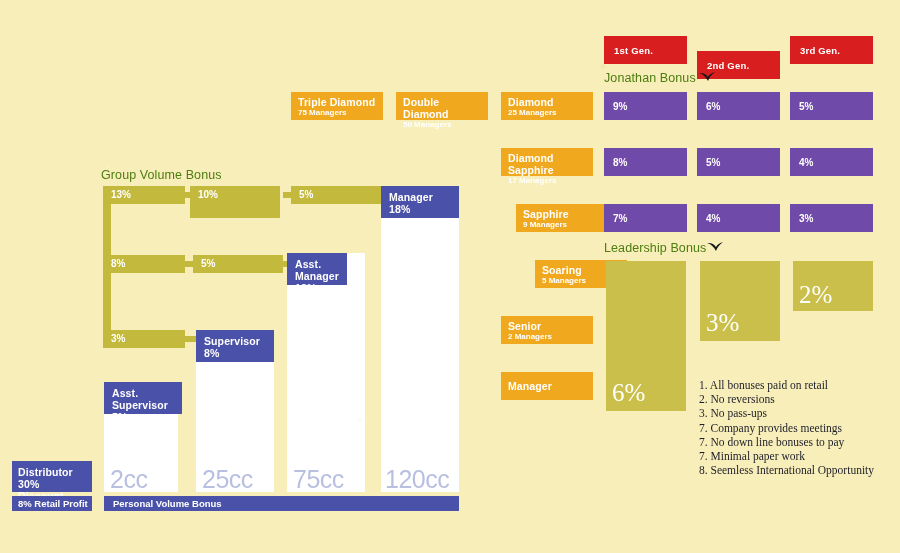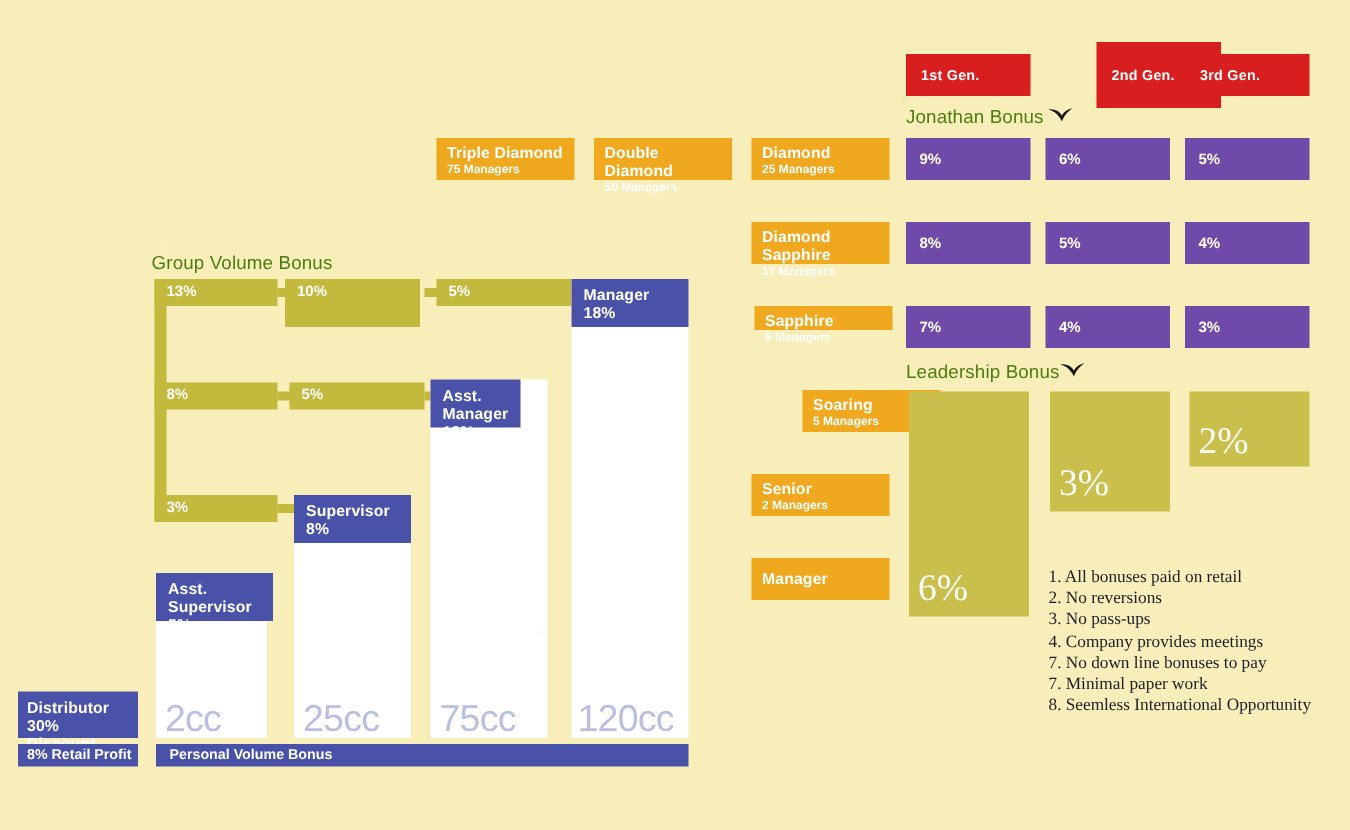--- a/index.html
+++ b/index.html
@@ -148,39 +148,39 @@
     <span class="t2">50 Managers</span>
   </div>
   <div class="blk orange pad" style="left:501px;top:92px;width:92px;height:28px;padding:4px 7px;">
     <span class="t1">Diamond</span>
     <span class="t2">25 Managers</span>
   </div>
 
   <div class="abs red redcell" style="left:604px;top:36px;width:83px;height:28px;">
     <span>1st Gen.</span>
   </div>
-  <div class="abs red redcell" style="left:697px;top:28px;width:83px;height:44px;margin-left:34px;">
+  <div class="abs red redcell" style="left:697px;top:51px;width:83px;height:28px;">
     <span>2nd Gen.</span>
   </div>
   <div class="abs red redcell" style="left:790px;top:36px;width:83px;height:28px;">
     <span>3rd Gen.</span>
   </div>
 
   <div class="caption" style="left:604px;top:71px;">Jonathan Bonus</div>
   <svg class="bird" width="18" height="14" viewBox="0 0 18 14" style="left:698px;top:70px;">
     <path d="M1 3 C5 4, 8 7, 10 11 C11 8, 13 5, 17 2 C13 3, 11 5, 10 7 C8 4, 5 2.5, 1 3 Z" fill="#18181a"></path>
   </svg>
 
   <div class="blk orange pad" style="left:501px;top:92px;width:92px;height:28px;padding:4px 7px;opacity:0;"></div>
 
   <div class="blk orange pad" style="left:501px;top:148px;width:92px;height:28px;padding:4px 7px;">
     <span class="t1">Diamond Sapphire</span>
     <span class="t2">17 Managers</span>
   </div>
-  <div class="blk orange pad" style="left:503px;top:204px;width:92px;height:16px;padding:4px 7px;">
+  <div class="blk orange pad" style="left:516px;top:204px;width:92px;height:28px;padding:4px 7px;">
     <span class="t1">Sapphire</span>
     <span class="t2">9 Managers</span>
   </div>
   <div class="blk orange pad" style="left:501px;top:260px;width:92px;height:28px;padding:4px 7px;margin-left:34px;">
     <span class="t1">Soaring</span>
     <span class="t2">5 Managers</span>
   </div>
   <div class="blk orange pad" style="left:501px;top:316px;width:92px;height:28px;padding:4px 7px;">
     <span class="t1">Senior</span>
     <span class="t2">2 Managers</span>
@@ -230,21 +230,21 @@
   <div class="abs olive2" style="left:700px;top:261px;width:80px;height:80px;"></div>
   <div class="leadpct" style="left:706px;top:309px;">3%</div>
 
   <div class="abs olive2" style="left:793px;top:261px;width:80px;height:50px;"></div>
   <div class="leadpct" style="left:799px;top:281px;">2%</div>
 
   <div class="features" style="left:699px;top:378px;">
     <div>1. All bonuses paid on retail</div>
     <div>2. No reversions</div>
     <div>3. No pass-ups</div>
-    <div>4. Company provides meetings</div>
+    <div>7. Company provides meetings</div>
     <div>7. No down line bonuses to pay</div>
     <div>7. Minimal paper work</div>
     <div>8. Seemless International Opportunity</div>
   </div>
 
 
   <div class="noise"></div>
 </div>
 
 </body></html>

